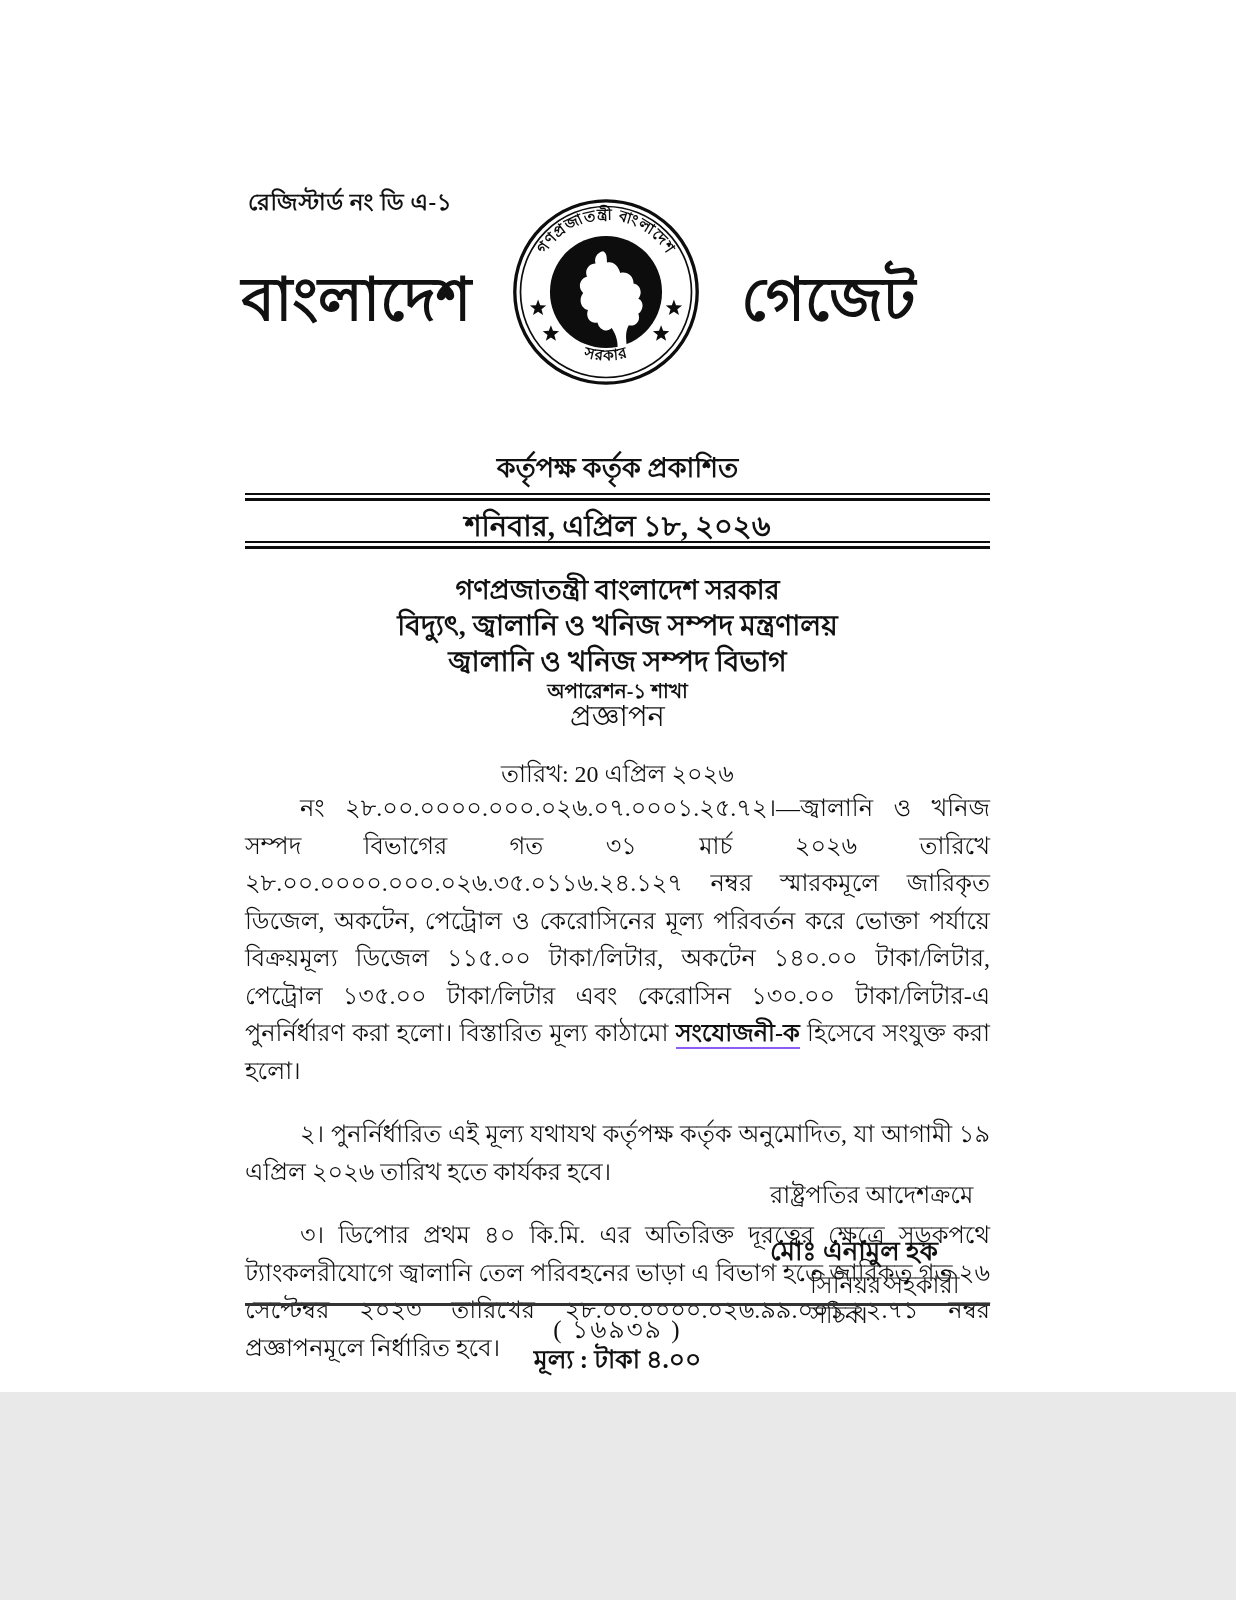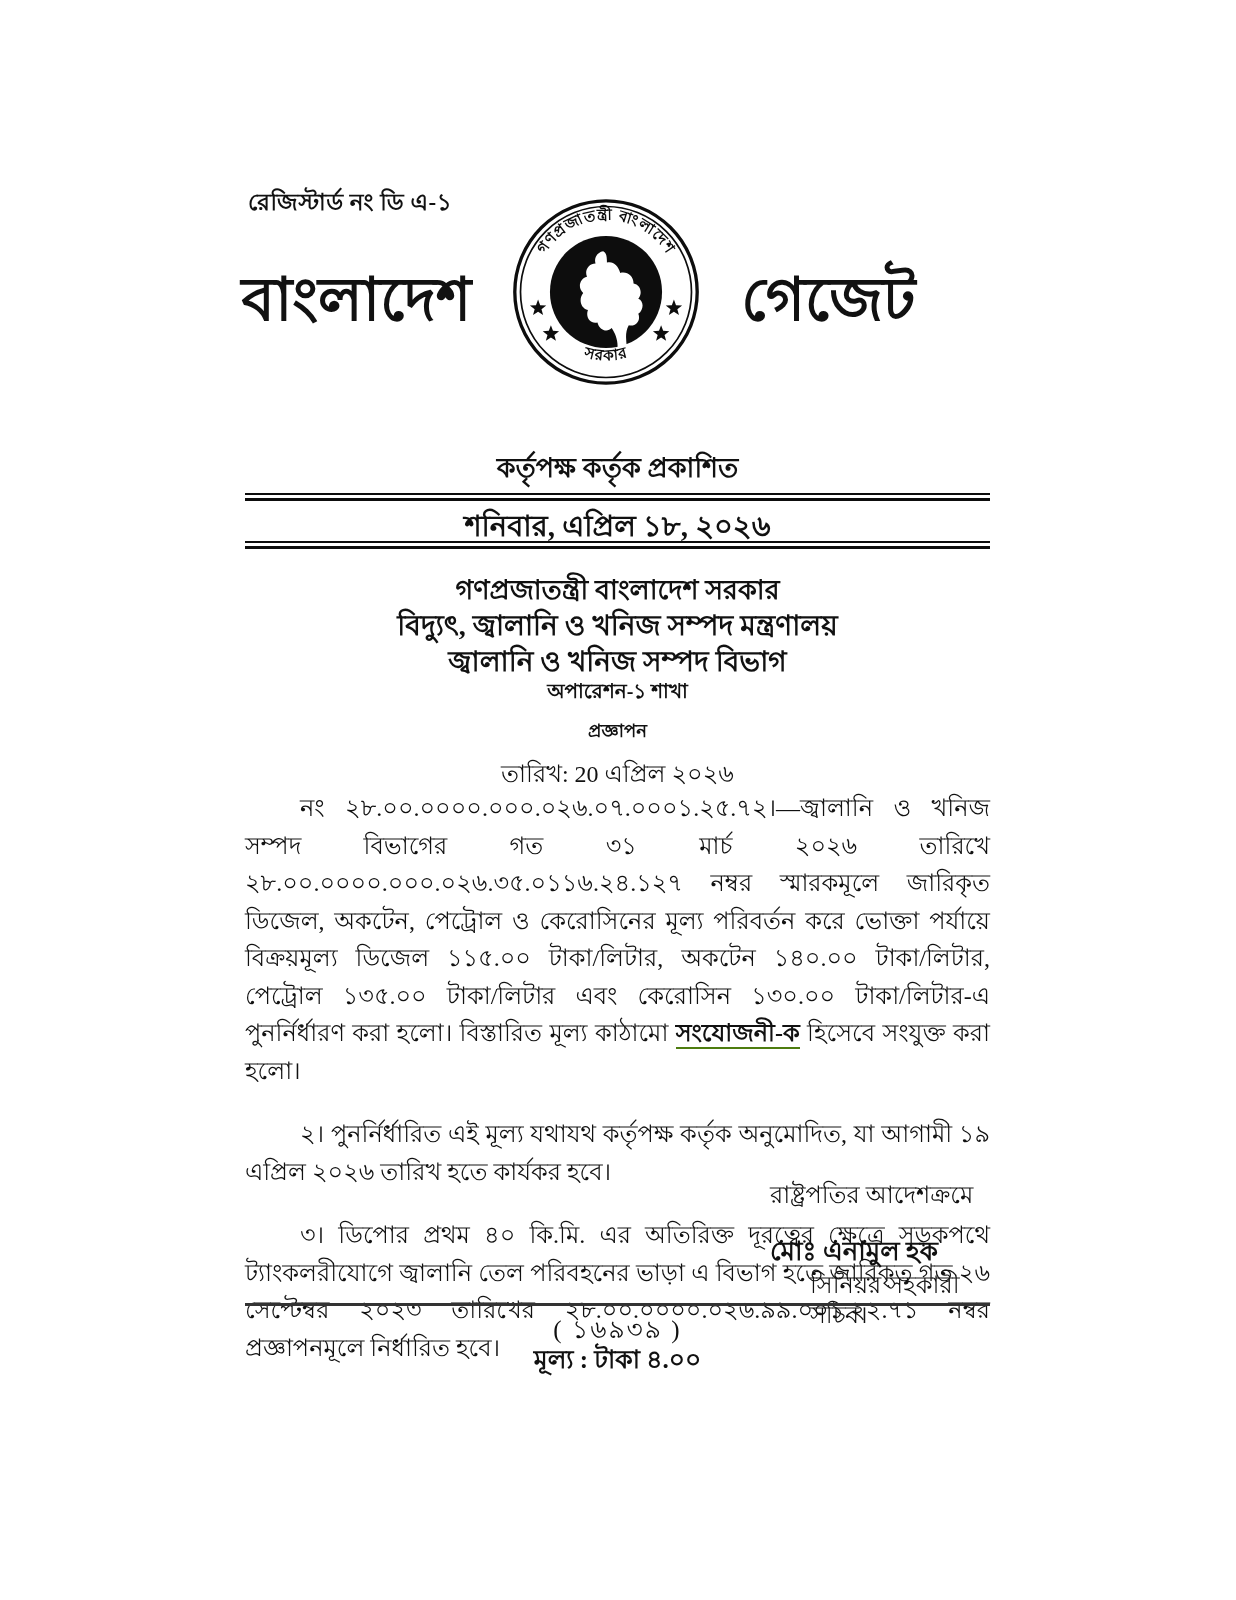--- a/index.html
+++ b/index.html
@@ -1,19 +1,19 @@
 <!DOCTYPE html>
 <html lang="bn"><head>
 <meta charset="utf-8">
 <style>
   * { margin:0; padding:0; box-sizing:border-box; }
   html,body { background:#e9e9e9; }
   .page {
     position:relative;
-    width:1236px; height:1600px;
+    width:1236px; height:1392px;
     margin:0 auto;
     background:#ffffff;
     color:#111;
     font-family:"Liberation Serif","DejaVu Serif",serif;
     overflow:hidden;
   }
   .reg-no {
     position:absolute; left:248px; top:184px;
     font-size:23px; font-weight:700; letter-spacing:.5px;
   }
@@ -35,29 +35,29 @@
     position:absolute; left:245px; width:745px; height:8px;
     border-top:2px solid #0d0d0d; border-bottom:3px solid #0d0d0d;
   }
   .rule-1 { top:493px; }
   .rule-2 { top:541px; }
   .date-line { top:503px; font-size:29px; font-weight:700; }
   .org-gov      { top:569px; font-size:27px; font-weight:700; }
   .org-ministry { top:604px; font-size:28px; font-weight:700; }
   .org-division { top:640px; font-size:28px; font-weight:700; }
   .org-branch   { top:676px; font-size:20px; font-weight:700; }
-  .notice-title { top:717px; font-size:18px; font-weight:700; }
+  .notice-title { top:693px; font-size:29px; font-weight:400; }
   .notice-date  { top:755px; font-size:24px; }
   .body-text {
     position:absolute; left:245px; top:790px; width:745px;
     font-size:24px; line-height:37.5px; text-align:justify;
   }
   .body-text p { text-indent:55px; }
   .body-text p + p { margin-top:26px; }
-  .annex-ref { font-weight:700; border-bottom:2px solid #4d7c0f; padding-bottom:1px; }
+  .annex-ref { font-weight:700; border-bottom:2px solid #8b5cf6; padding-bottom:1px; }
   .signature {
     position:absolute; left:770px; top:1180px; width:228px;
     text-align:left; font-size:24px; line-height:30px;
   }
   .sig-name { margin-top:27px; font-size:26px; font-weight:700; }
   .sig-desig { margin-top:3px;margin-left:40px; }
   .footer-rule {
     position:absolute; left:245px; top:1303px; width:745px;
     border-top:3px solid #333;
   }

